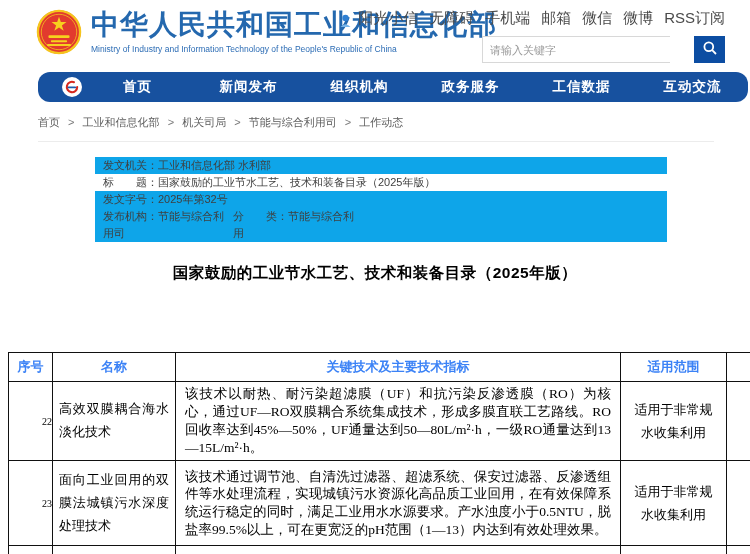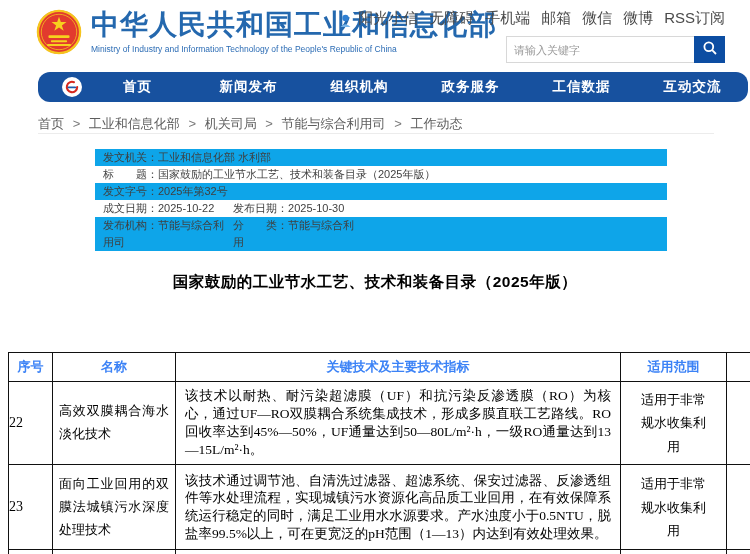--- a/index.html
+++ b/index.html
@@ -14,56 +14,56 @@
   .brand { position:absolute; left:36px; top:9px; display:flex; align-items:center; }
   .emblem { width:46px; height:46px; flex:0 0 46px; }
   .brand-text { margin-left:9px; }
   .brand-cn { font-size:28px; font-weight:bold; color:#2468ae; letter-spacing:1px; line-height:1.1; white-space:nowrap; }
   .brand-en { font-size:8.5px; color:#2d6db5; margin-top:3px; white-space:nowrap; }
 
   .top-right { position:absolute; right:25px; top:9px; }
   .utility { display:flex; justify-content:flex-end; align-items:flex-end; gap:11px; font-size:15px; color:#4a4a4a; }
   .utility .ulink { cursor:pointer; white-space:nowrap; }
   .mascot { width:13px; height:14px; margin-right:-5px; }
-  .searchbar { margin-top:8px; display:flex; justify-content:flex-end; }
+  .searchbar { margin-top:8px; display:flex; justify-content:flex-end;gap:24px; }
   .search-input { width:188px; height:27px; border:1px solid #d8d8d8; border-right:none; font-size:11px; padding:0 7px; color:#333; outline:none; }
   .search-input::placeholder { color:#9a9a9a; }
   .search-btn { width:31px; height:27px; background:#0c4da2; border:none; display:flex; align-items:center; justify-content:center; cursor:pointer; }
 
   
   .nav { margin:6px 0 0 38px; width:710px; height:30px; background:#17519f; border-radius:12px; display:flex; align-items:center; }
   .nav-logo { width:20px; height:20px; margin-left:24px; border-radius:50%; background:#fff; display:flex; align-items:center; justify-content:center; cursor:pointer; flex:0 0 20px; }
   .nav-item { flex:1; text-align:center; color:#fff; font-size:13.5px; font-weight:bold; letter-spacing:1px; cursor:pointer; white-space:nowrap; }
 
   
-  .breadcrumb { margin:13px 0 0 38px; width:676px; font-size:13px; color:#5d5d5d; border-bottom:1px solid #ececec; }
+  .breadcrumb { margin:13px 0 0 38px; width:676px; font-size:11px; color:#5d5d5d; padding-bottom:11px; border-bottom:1px solid #ececec; }
   .bc-item { cursor:pointer; }
   .bc-current { cursor:default; }
   .bc-sep { margin:0 5px; color:#7a7a7a; }
 
   
   .meta { margin:15px 0 0 95px; width:572px; font-size:11px; color:#3f3f3f; }
   .meta-row { min-height:17px; line-height:17px; padding-left:8px; }
   .meta-row.odd { background:#0ea5e9; }
   .meta-label { color:#3f3f3f; }
   .meta-pair { display:inline-block; width:127px; }
 
   
   .doc-title { text-align:center; font-size:15.5px; font-weight:bold; color:#000; margin-top:21px; letter-spacing:0.5px; }
 
   
   .table-wrap { position:absolute; left:8px; top:352px; width:742px; overflow:hidden; }
   table.main { border-collapse:collapse; width:758px; table-layout:fixed; background:#fff; }
   table.main th, table.main td { border:1.6px solid #111; vertical-align:middle; overflow:hidden; }
   table.main th { height:29px; font-size:13px; font-weight:bold; color:#3b82f6; text-align:center;
                   font-family:"Liberation Sans","DejaVu Sans",sans-serif; }
-  .cell-no   { text-align:left; font-size:14px; font-family:"Liberation Serif","DejaVu Serif",serif; }
+  .cell-no   { text-align:right; font-size:10px; font-family:"Liberation Serif","DejaVu Serif",serif; }
   .cell-name { font-size:13px; font-family:"Liberation Serif","DejaVu Serif",serif; text-align:justify; text-align-last:left; padding:8px 6px; line-height:1.75;margin-left:7px; }
   .cell-tech { font-size:13.5px; font-family:"Liberation Serif","DejaVu Serif",serif; text-align:justify; padding:3px 9px; line-height:1.32; }
-  .cell-scope{ font-size:13px; font-family:"Liberation Serif","DejaVu Serif",serif; text-align:center; padding:6px 14px; line-height:1.8; }
+  .cell-scope{ font-size:13px; font-family:"Liberation Serif","DejaVu Serif",serif; text-align:center; padding:6px 8px; line-height:1.8; }
   .row-22 td { height:79px; }
   .row-23 td { height:83px; }
   .row-cut td { height:30px; }
 </style>
 </head>
 <body>
 
 <div class="top">
   <div class="brand">
     <span class="emblem">
@@ -143,24 +143,20 @@
 <div class="meta">
   <div class="meta-row odd">
     <span class="meta-label">发文机关：</span><span>工业和信息化部 水利部</span>
   </div>
   <div class="meta-row">
     <span class="meta-label">标　　题：</span><span>国家鼓励的工业节水工艺、技术和装备目录（2025年版）</span>
   </div>
   <div class="meta-row odd">
     <span class="meta-label">发文字号：</span><span>2025年第32号</span>
   </div>
-  <div class="meta-row">
-    <span class="meta-pair"><span class="meta-label">成文日期：</span><span>2025-10-22</span></span>
-    <span class="meta-pair"><span class="meta-label">发布日期：</span><span>2025-10-30</span></span>
-  </div>
   <div class="meta-row odd">
     <span class="meta-pair"><span class="meta-label">发布机构：</span><span>节能与综合利用司</span></span>
     <span class="meta-pair"><span class="meta-label">分　　类：</span><span>节能与综合利用</span></span>
   </div>
 </div>
 
 <div class="doc-title">国家鼓励的工业节水工艺、技术和装备目录（2025年版）</div>
 
 <div class="table-wrap">
   <table class="main">

